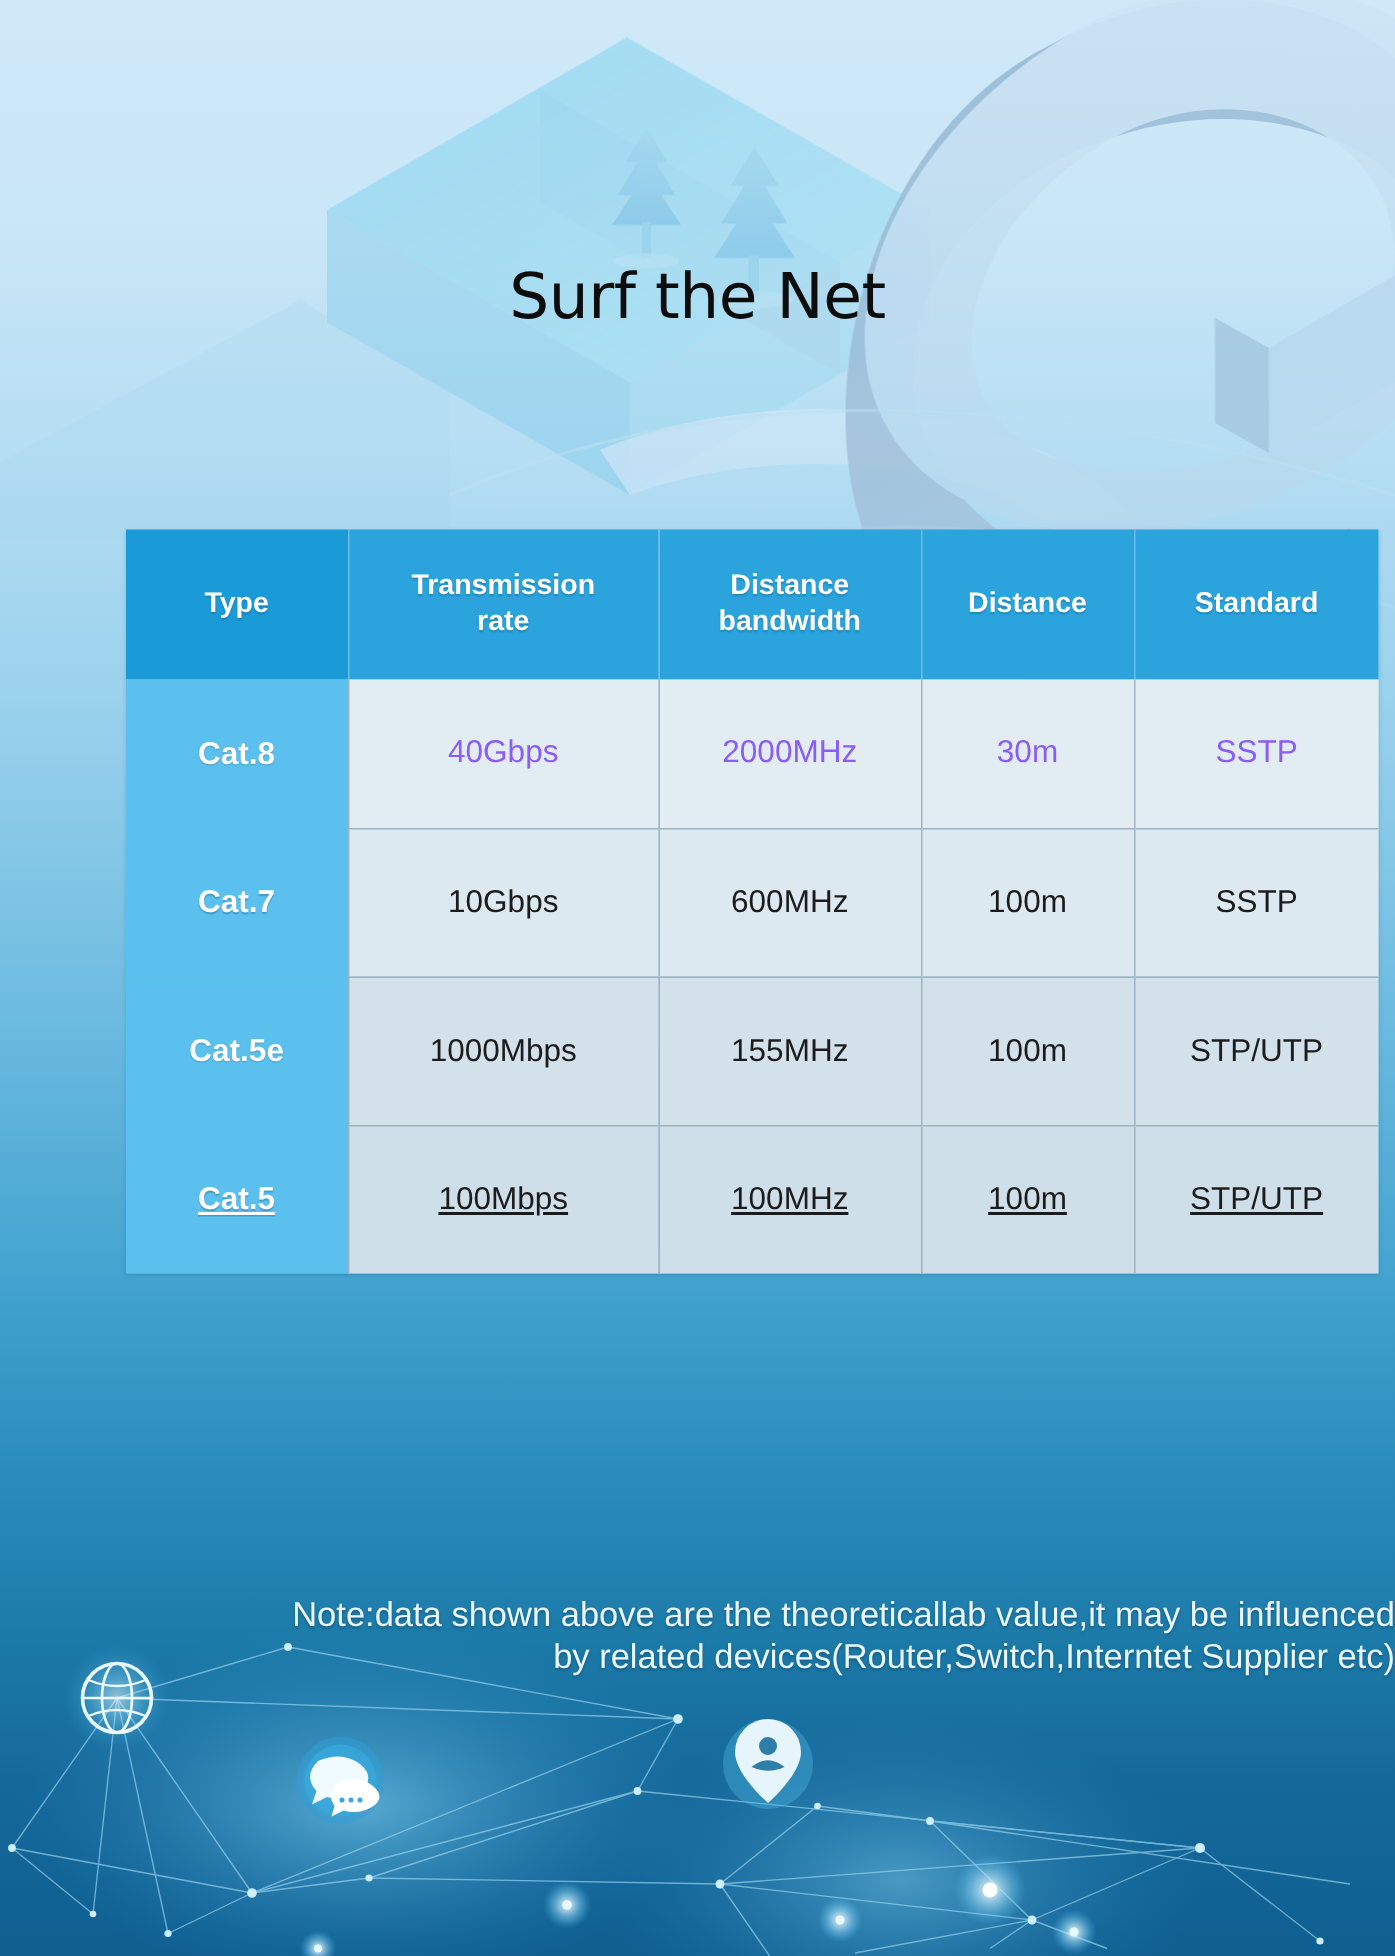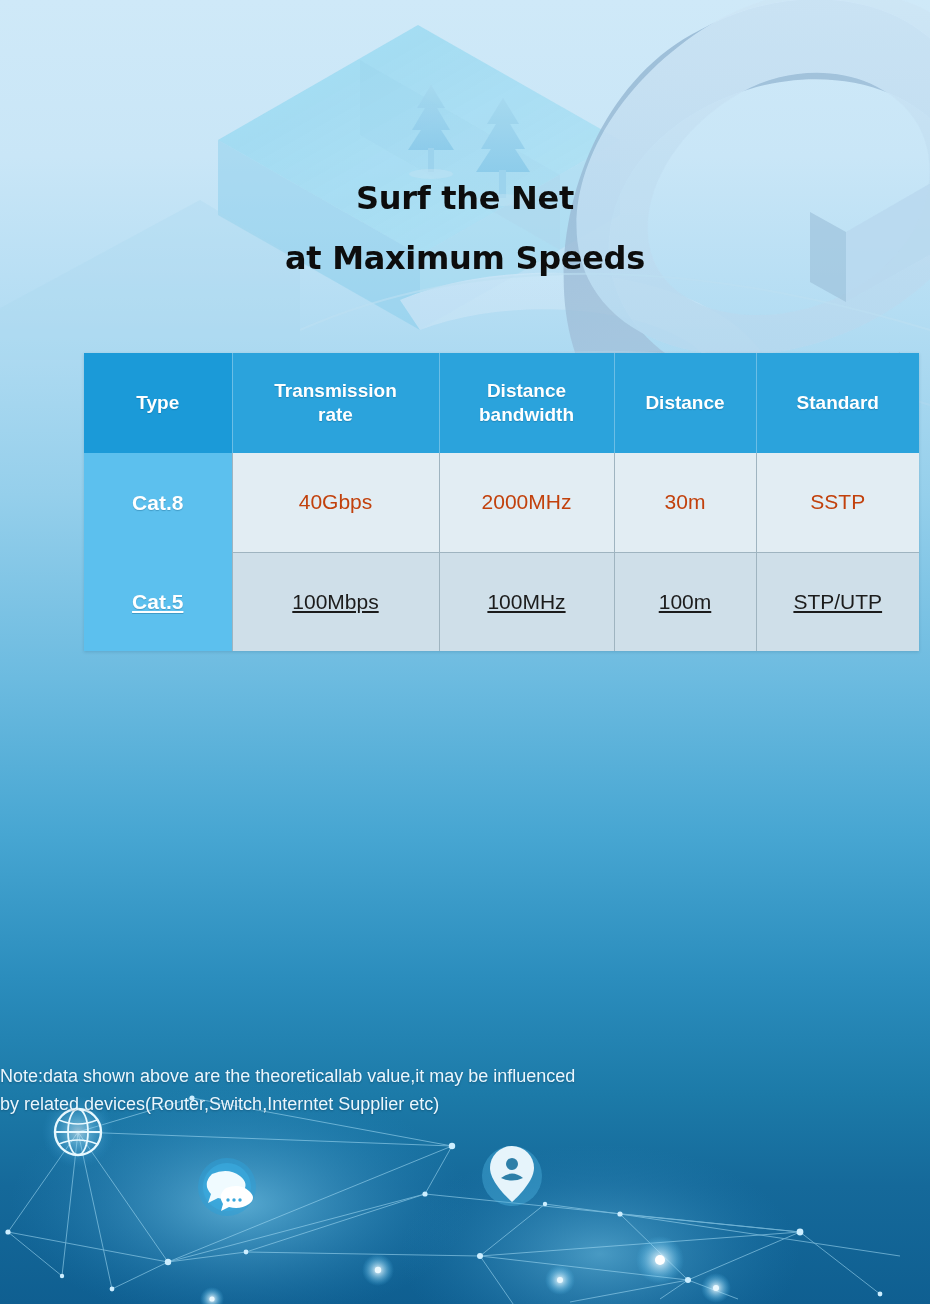--- a/index.html
+++ b/index.html
@@ -41,22 +41,22 @@
   .title-block {
     position: absolute;
     top: 168px;
     left: 0;
     width: 930px;
     text-align: center;
     z-index: 5;
   }
   .title-line {
     font-family: "DejaVu Sans", sans-serif;
-    font-weight: bold;
-    font-size: 32px;
+    font-weight: normal;
+    font-size: 42px;
     line-height: 60px;
     color: #0d0d0d;
     letter-spacing: -0.3px;
   }
 
   
   .spec-table {
     position: absolute;
     left: 48px;
     top: 353px;
@@ -114,33 +114,33 @@
   }
 
   
   tr.r0 td { background: #e2edf3; }
   tr.r1 td { background: #dde9f0; }
   tr.r2 td { background: #d9e6ee; }
   tr.r3 td { background: #d5e3ec; }
   tr.r4 td { background: #d2e1ea; }
   tr.r5 td { background: #cfdfe9; text-decoration: underline; }
 
-  tr.highlight td { color: #c2410c; }
+  tr.highlight td { color: #8b5cf6; }
   tr.highlight td.cell-type { color: #ffffff; }
 
   
   .note {
     position: absolute;
     top: 1062px;
     left: 0;
     width: 930px;
-    text-align: left;
+    text-align: right;
     z-index: 6;
     color: #eaf6fd;
-    font-size: 18px;
+    font-size: 23px;
     line-height: 28px;
     text-shadow: 0 1px 2px rgba(0,40,65,0.35);
   }
 
   
   .network {
     position: absolute;
     left: 0;
     bottom: 0;
     width: 930px;
@@ -227,21 +227,20 @@
         <rect x="499" y="170" width="7" height="28" fill="#9bd2ec"></rect>
         <ellipse cx="503" cy="200" rx="26" ry="6" fill="#bfe2f3" opacity="0.5"></ellipse>
       </g>
 
       <path d="M -40 330 L 200 200 L 300 260 L 300 360 L -40 360 Z" fill="#a9d8ef" opacity="0.30"></path>
     </svg>
   </div>
 
   <div class="title-block">
     <div class="title-line">Surf the Net</div>
-    <div class="title-line">at Maximum Speeds</div>
   </div>
 
   <table class="spec-table">
     <colgroup>
       <col class="c-type">
         <col class="c-rate">
         <col class="c-freq">
         <col class="c-dist">
         <col class="c-std">
     </colgroup>
@@ -261,20 +260,34 @@
       </tr>
     </thead>
     <tbody>
       <tr class="r0 highlight">
         <td class="cell-type">Cat.8</td>
         <td>40Gbps</td>
         <td>2000MHz</td>
         <td>30m</td>
         <td>SSTP</td>
       </tr>
+      <tr class="r1">
+        <td class="cell-type">Cat.7</td>
+        <td>10Gbps</td>
+        <td>600MHz</td>
+        <td>100m</td>
+        <td>SSTP</td>
+      </tr>
+      <tr class="r4">
+        <td class="cell-type">Cat.5e</td>
+        <td>1000Mbps</td>
+        <td>155MHz</td>
+        <td>100m</td>
+        <td>STP/UTP</td>
+      </tr>
       <tr class="r5">
         <td class="cell-type">Cat.5</td>
         <td>100Mbps</td>
         <td>100MHz</td>
         <td>100m</td>
         <td>STP/UTP</td>
       </tr>
     </tbody>
   </table>
 

